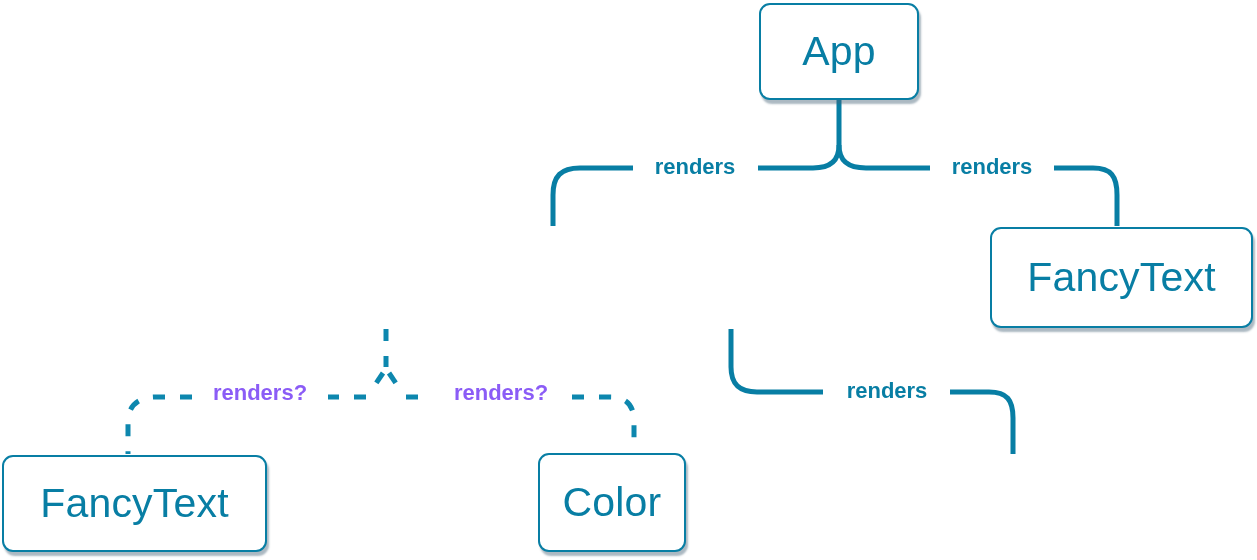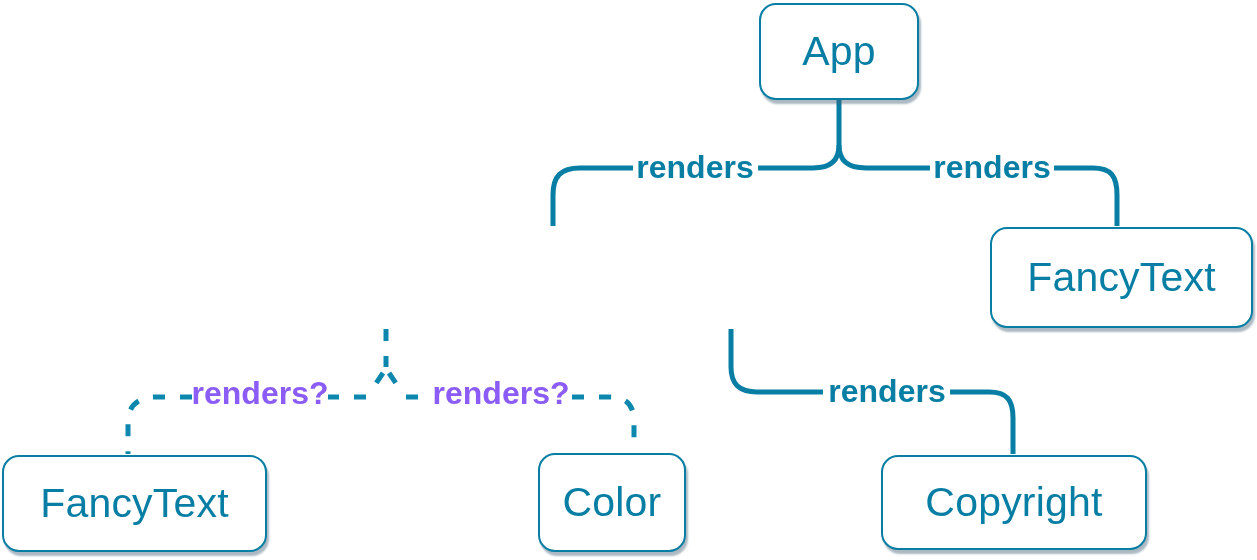--- a/index.html
+++ b/index.html
@@ -28,36 +28,36 @@
   }
   .edge.dashed {
     stroke-dasharray: 12 15;
     stroke: #0d87ae;
   }
   .node {
     position: absolute;
     box-sizing: border-box;
     background: #ffffff;
     border: 2.5px solid #087ea4;
-    border-radius: 17px;
+    border-radius: 11px;
     box-shadow: 2px 4px 2px rgba(70, 100, 120, 0.45);
     display: flex;
     align-items: center;
     justify-content: center;
     color: #087ea4;
     font-size: 41px;
     font-weight: 500;
     letter-spacing: 0.2px;
     white-space: nowrap;
   }
   .edge-label {
     position: absolute;
     transform: translate(-50%, -50%);
     color: #087ea4;
-    font-size: 32px;
+    font-size: 22px;
     font-weight: 700;
     white-space: nowrap;
   }
   .edge-label.maybe {
     color: #8b5cf6;
   }
   
   .n-app        { left: 759px;  top: 3px;   width: 160px; height: 97px;  }
   .n-ig         { left: 334px;  top: 227px; width: 461px; height: 101px; }
   .n-ft-top     { left: 990px;  top: 227px; width: 263px; height: 101px; }
@@ -103,23 +103,20 @@
   </div>
   <div class="node n-ft-top">
     <span>FancyText</span>
   </div>
   <div class="node n-ft-bottom">
     <span>FancyText</span>
   </div>
   <div class="node n-color">
     <span>Color</span>
   </div>
-  <div class="node n-copyright">
-    <span>Copyright</span>
-  </div>
 
   <span class="edge-label l-renders-1">renders</span>
   <span class="edge-label l-renders-2">renders</span>
   <span class="edge-label maybe l-maybe-1">renders?</span>
   <span class="edge-label maybe l-maybe-2">renders?</span>
   <span class="edge-label l-renders-3">renders</span>
 
 </div>
 
 </body></html>

